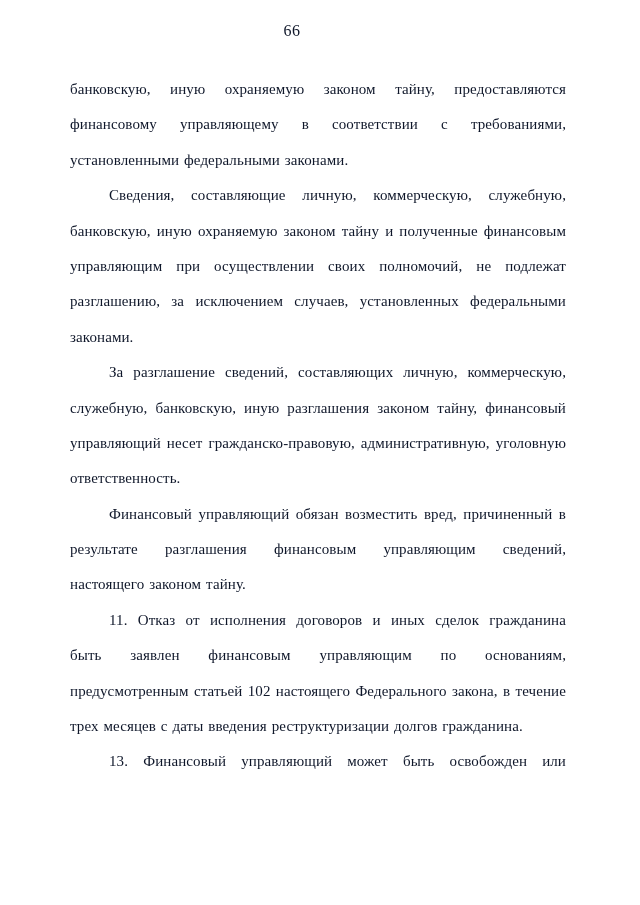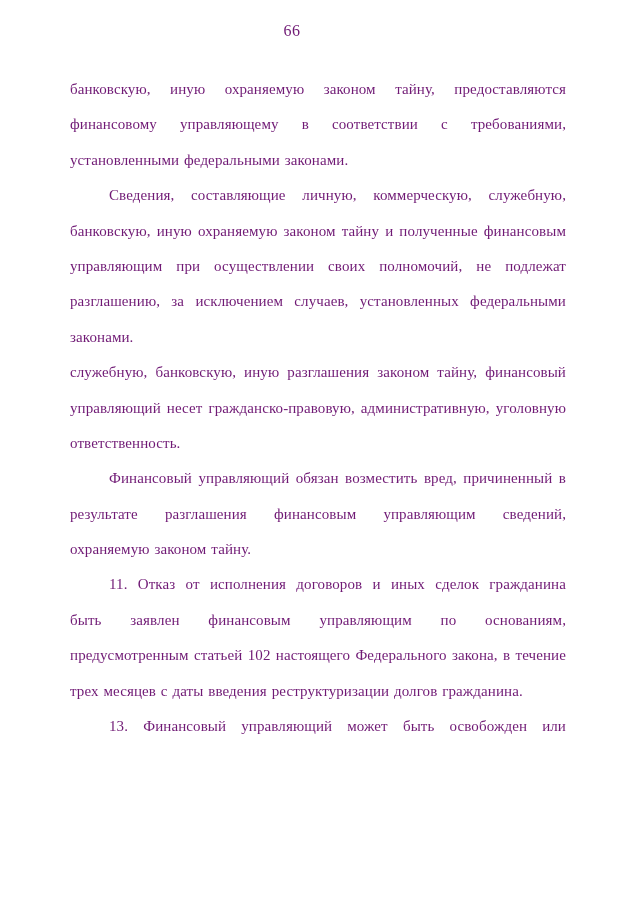--- a/index.html
+++ b/index.html
@@ -6,21 +6,21 @@
     margin: 0;
     padding: 0;
     background: #ffffff;
   }
   .page {
     position: relative;
     width: 584px;
     height: 905px;
     background: #ffffff;
     font-family: "Liberation Serif", "DejaVu Serif", serif;
-    color: #701a75;
+    color: #0f172a;
     overflow: hidden;
     border-radius: 24px;
   }
   .page-number {
     position: absolute;
     top: 22px;
     left: 0;
     right: 0;
     text-align: center;
     font-size: 16px;
@@ -66,28 +66,29 @@
         <div class="line endline">установленными федеральными законами.</div>
       </div>
       <div class="paragraph">
         <div class="line indent">Сведения, составляющие личную, коммерческую, служебную,</div>
         <div class="line">банковскую, иную охраняемую законом тайну и полученные финансовым</div>
         <div class="line">управляющим при осуществлении своих полномочий, не подлежат</div>
         <div class="line">разглашению, за исключением случаев, установленных федеральными</div>
         <div class="line endline">законами.</div>
       </div>
       <div class="paragraph">
+        <div class="line indent">За разглашение сведений, составляющих личную, коммерческую,</div>
         <div class="line">служебную, банковскую, иную разглашения законом тайну, финансовый</div>
         <div class="line">управляющий несет гражданско-правовую, административную, уголовную</div>
         <div class="line endline">ответственность.</div>
       </div>
       <div class="paragraph">
         <div class="line indent">Финансовый управляющий обязан возместить вред, причиненный в</div>
         <div class="line">результате разглашения финансовым управляющим сведений,</div>
-        <div class="line endline">охраняемую законом тайну.</div>
+        <div class="line endline">настоящего законом тайну.</div>
       </div>
       <div class="paragraph">
         <div class="line indent">11. Отказ от исполнения договоров и иных сделок гражданина может</div>
         <div class="line">быть заявлен финансовым управляющим по основаниям,</div>
         <div class="line">предусмотренным статьей 102 настоящего Федерального закона, в течение</div>
         <div class="line endline">трех месяцев с даты введения реструктуризации долгов гражданина.</div>
       </div>
       <div class="paragraph">
         <div class="line indent">13. Финансовый управляющий может быть освобожден или</div>
       </div>

